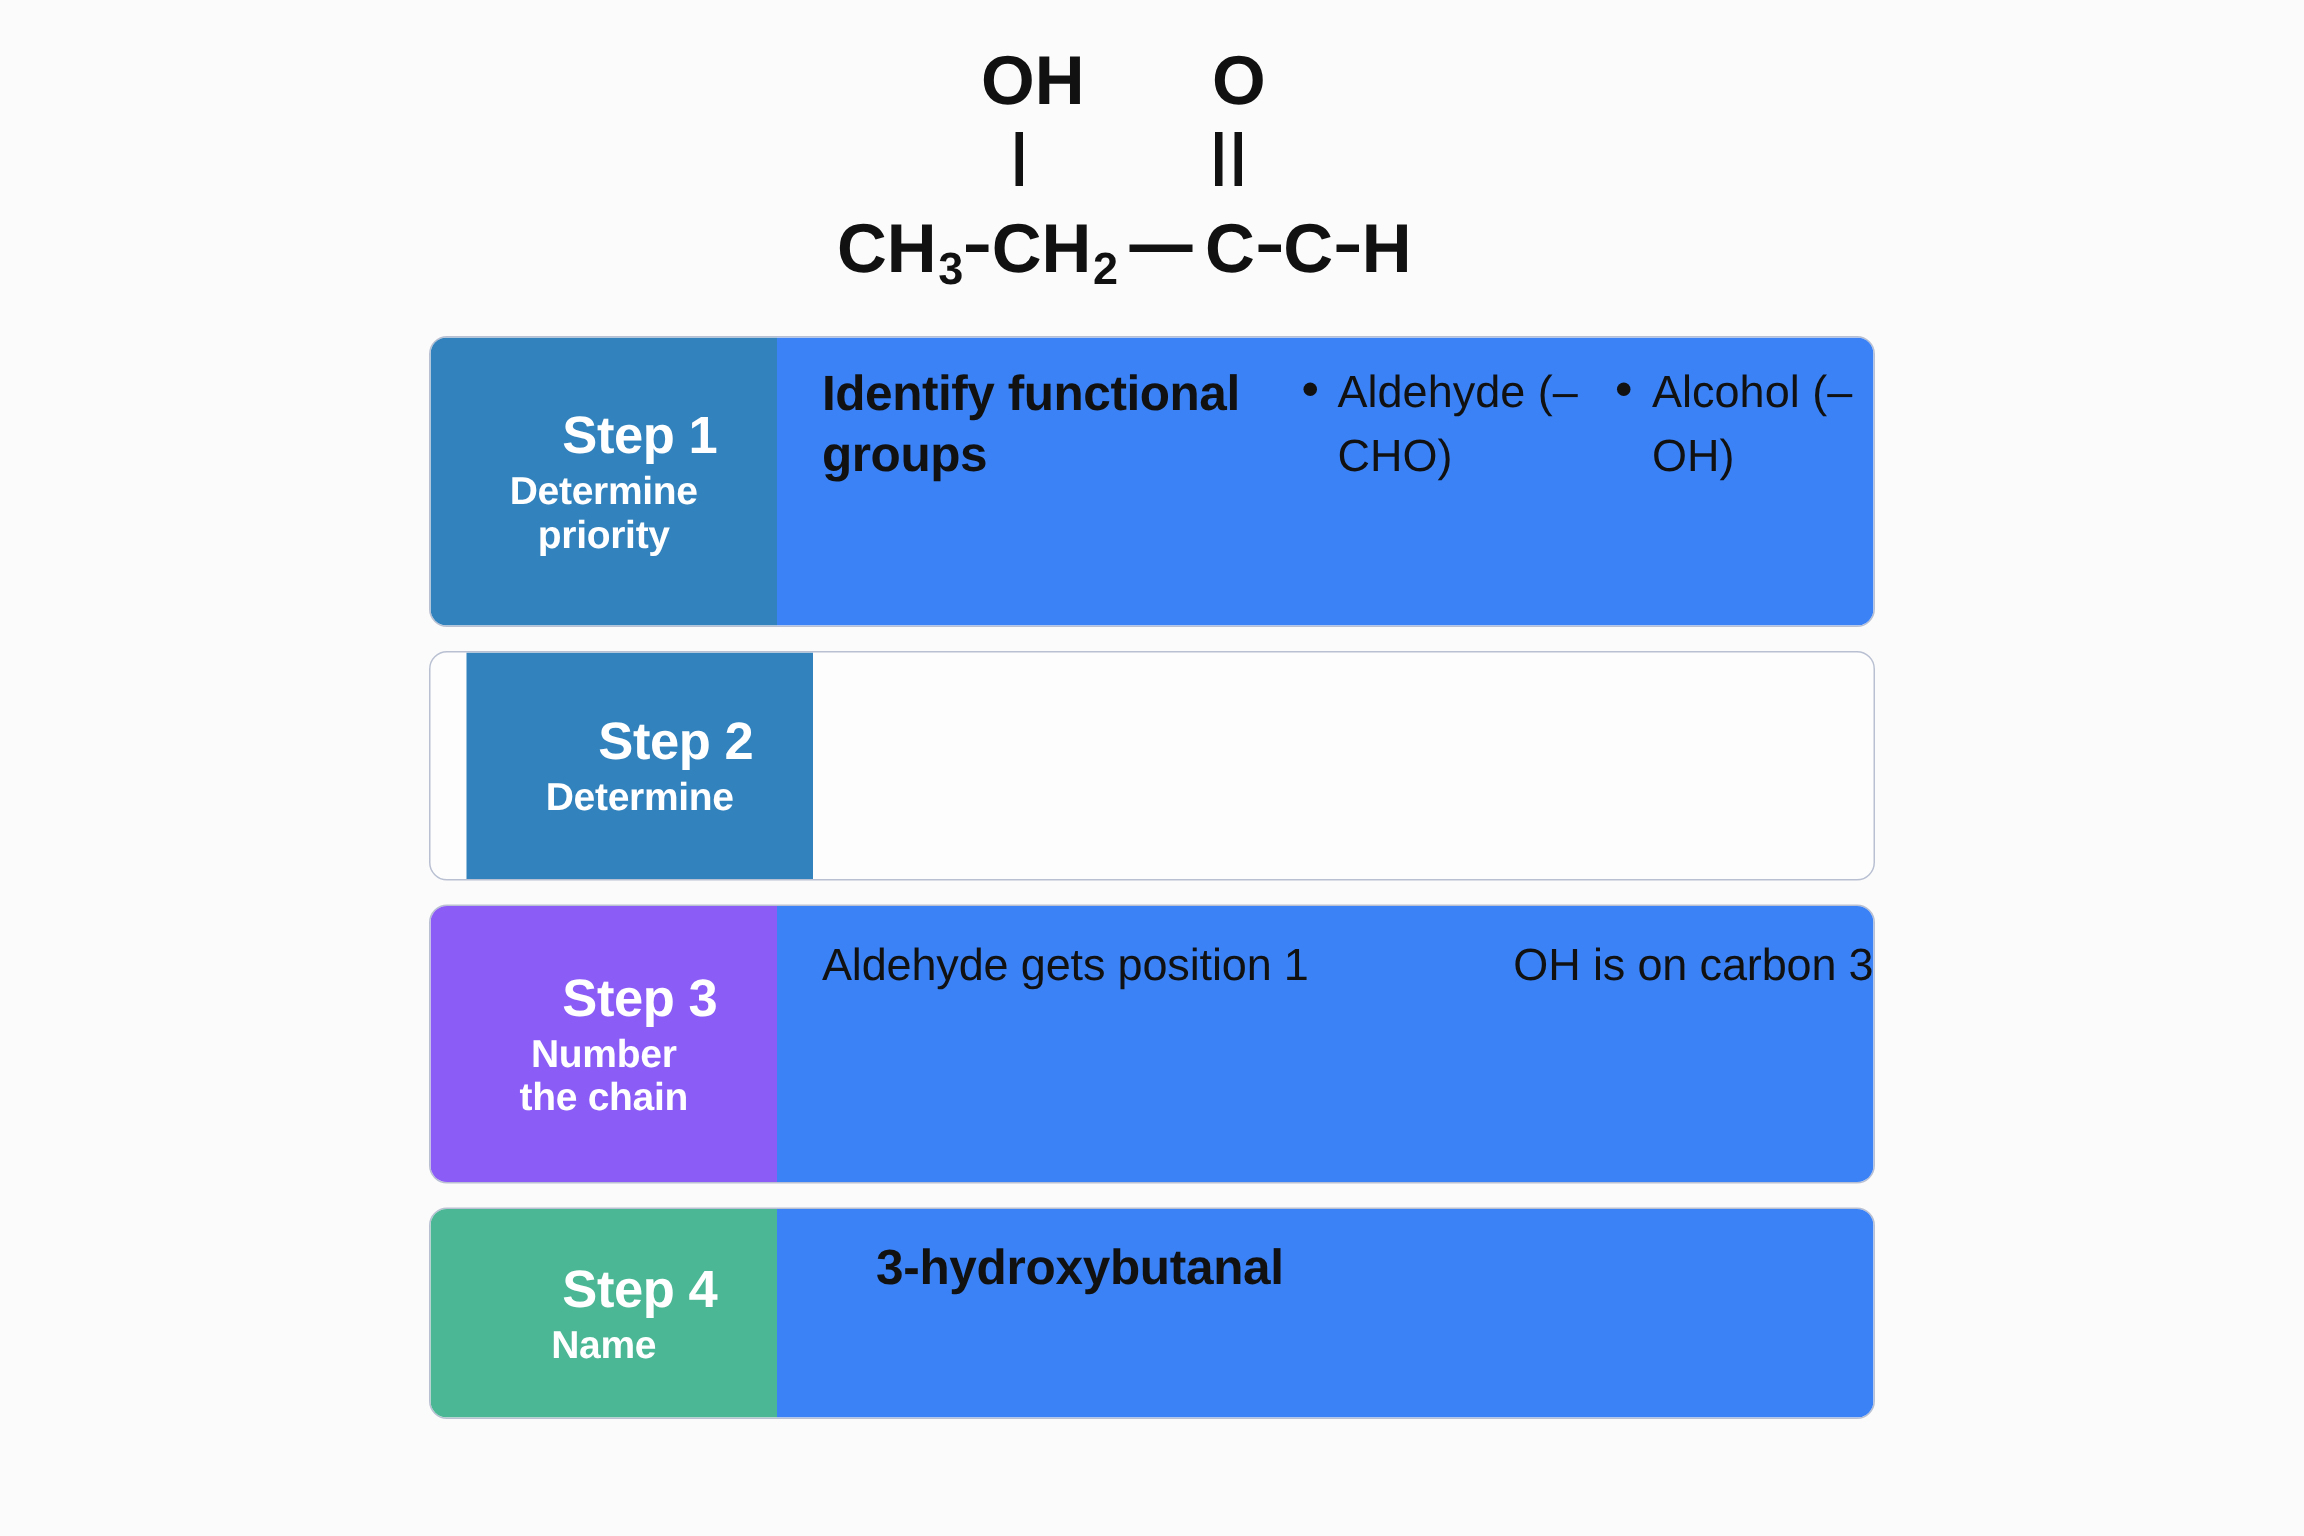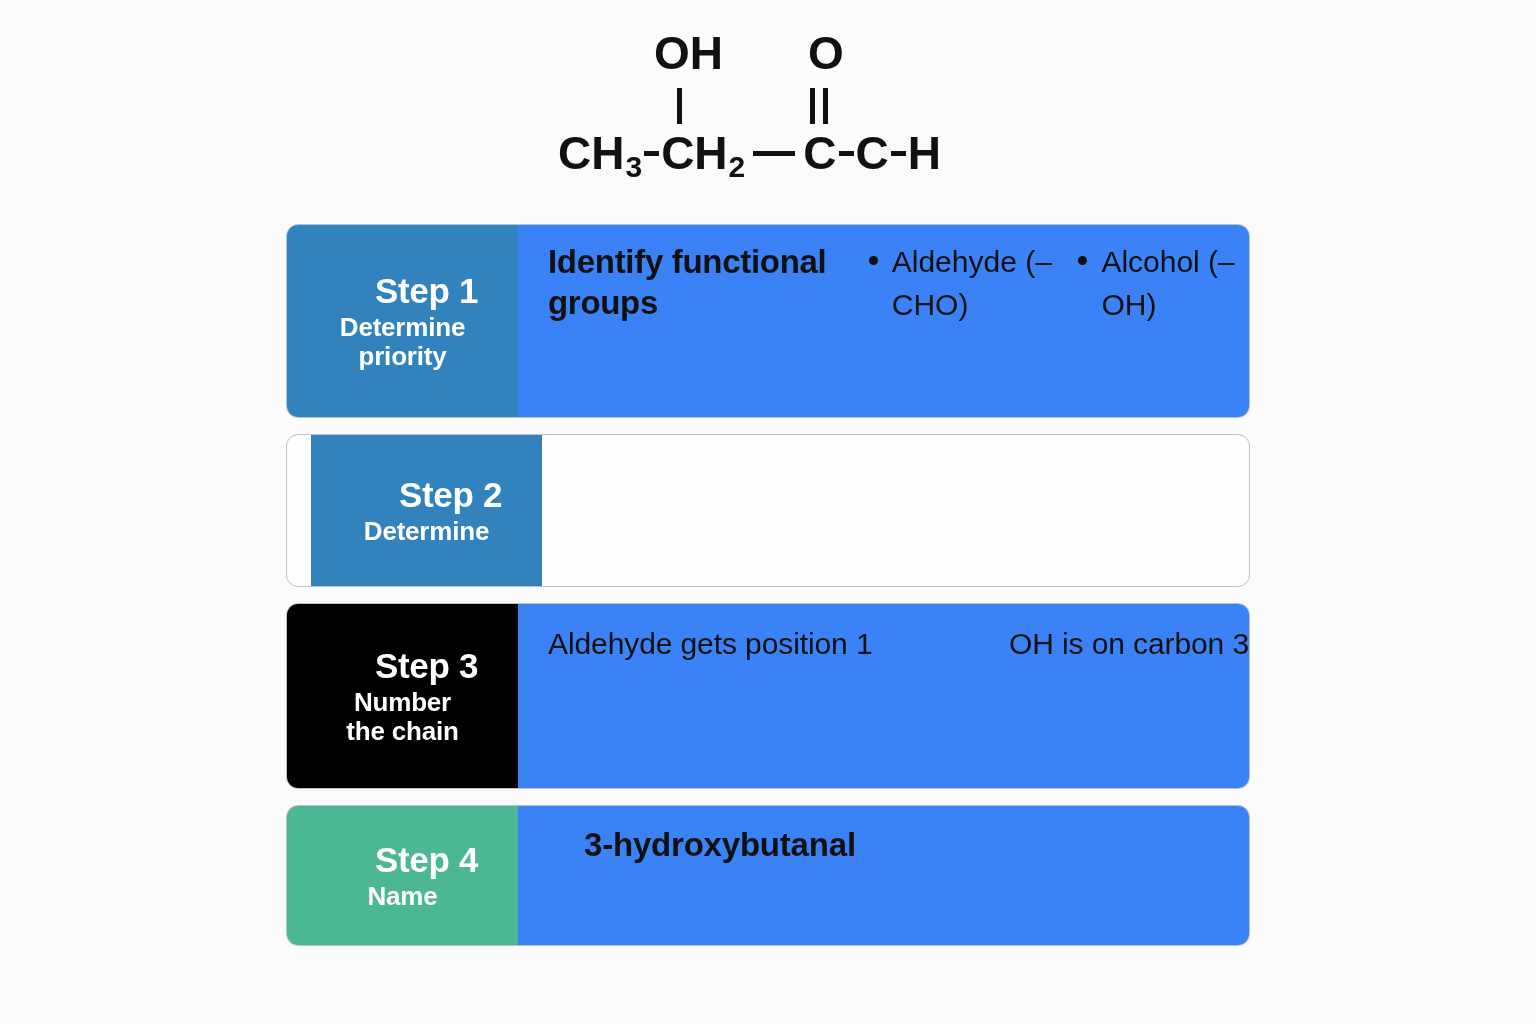--- a/index.html
+++ b/index.html
@@ -25,21 +25,21 @@
   }
   .mol-wrap {
     position: relative;
     width: 420px;
     margin: 0 auto;
     height: 175px;
   }
   .mol-row-bottom {
     position: absolute;
     left: 0;
-    top: 96px;
+    top: 108px;
     display: flex;
     align-items: baseline;
     font-size: 46px;
     font-weight: bold;
     color: #111111;
     letter-spacing: 0px;
     white-space: nowrap;
   }
   .atom { font-size: 46px; font-weight: bold; color:#111; }
   .sub {
@@ -260,21 +260,21 @@
   </div>
 
   <div class="step-card" id="card-2">
     <div class="step-left" id="left-2" style="background: rgb(49, 130, 189);">
       <div class="step-title">Step 2</div>
       <div class="step-sub">Determine</div>
     </div>
   </div>
 
   <div class="step-card" id="card-3">
-    <div class="step-left" id="left-3" style="background: #000000;">
+    <div class="step-left" id="left-3" style="background: #8b5cf6;">
       <div class="step-title">Step 3</div>
       <div class="step-sub">Number</div>
       <div class="step-sub" style="margin-top:0">the chain</div>
     </div>
     <div class="step-right">
       <div class="plain-line">Aldehyde gets position 1</div>
       <div class="plain-line">OH is on carbon 3</div>
     </div>
   </div>
 

